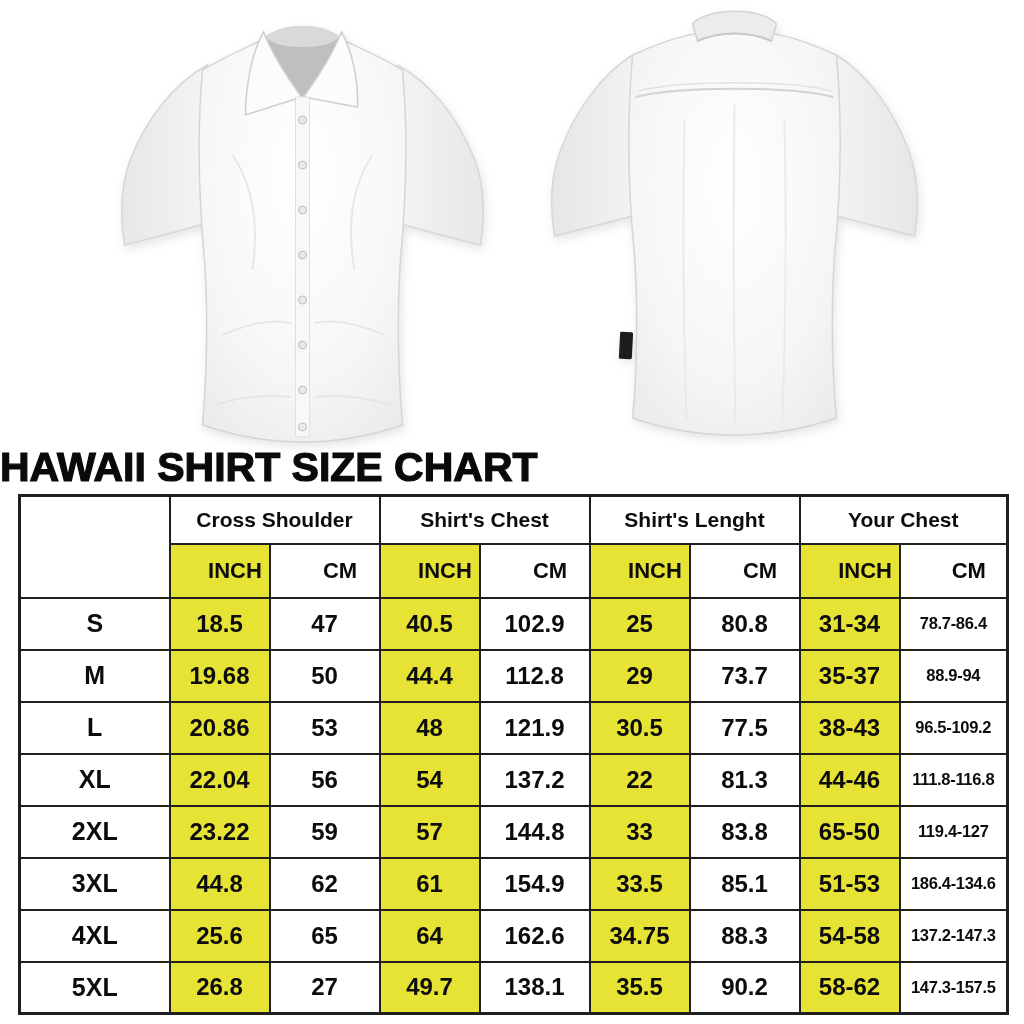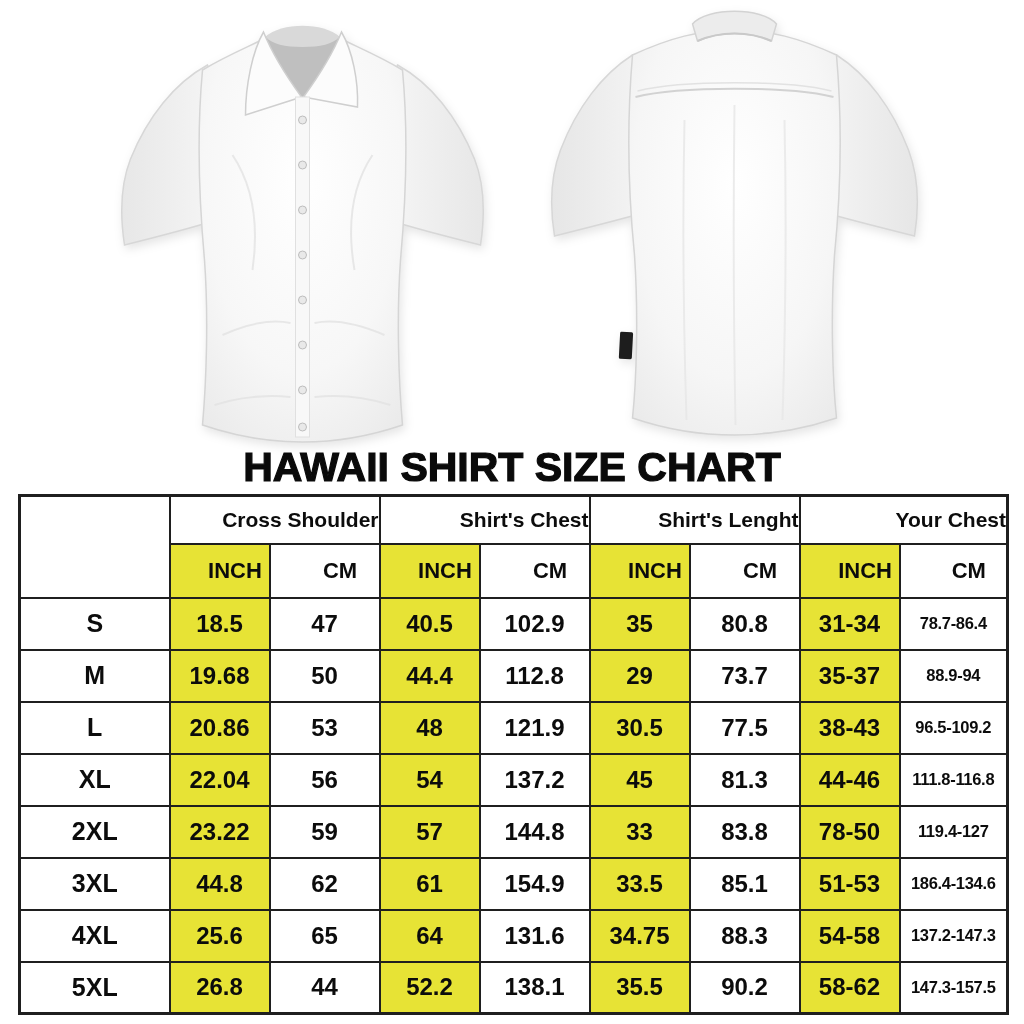--- a/index.html
+++ b/index.html
@@ -14,21 +14,20 @@
 
   
   .shirt { position: absolute; }
   .shirt svg { filter: drop-shadow(2px 4px 5px rgba(0,0,0,0.10)); }
   .shirt-front { left: 100px; top: 5px; width: 405px; height: 445px; }
   .shirt-back  { left: 532px; top: 0px;  width: 405px; height: 445px; }
 
   
   .chart-title {
     position: absolute; top: 443px; left: 0; width: 100%;
-    text-align: center;
     font-size: 41px; font-weight: bold; color: #0a0a0a;
     letter-spacing: 0px;
     -webkit-text-stroke: 1.2px #0a0a0a;
     line-height: 48px;
     white-space: nowrap;
   }
 
   
   .table-wrap { position: absolute; left: 18px; top: 494px; width: 988px; }
   table.size-chart {
@@ -41,21 +40,21 @@
   table.size-chart th, table.size-chart td {
     border: 2px solid #1f1f1f;
     text-align: center;
     vertical-align: middle;
     font-weight: bold;
     color: #0c0c0c;
     padding: 0;
     overflow: hidden;
     white-space: nowrap;
   }
-  tr.group-row th { font-size: 21px; height: 48px; text-align: right; }
+  tr.group-row th { font-size: 21px; height: 48px; }
   tr.unit-row  th { font-size: 22px; height: 54px; padding-left: 31px; }
   tbody td { font-size: 24px; height: 52px; }
   td.size-col { font-size: 25px; }
   td.small { font-size: 16.5px; letter-spacing: -0.3px; border-radius: 25px; }
   .hl { background: #e7e335; }
 </style>
 </head>
 <body>
 
 <div class="stage">
@@ -191,21 +190,21 @@
           <th>CM</th>
         </tr>
       </thead>
       <tbody>
           <tr>
             <td class="size-col">S</td>
             <td class="hl">18.5</td>
             <td>47</td>
             <td class="hl">40.5</td>
             <td>102.9</td>
-            <td class="hl">35</td>
+            <td class="hl">25</td>
             <td>80.8</td>
             <td class="hl">31-34</td>
             <td class="small">78.7-86.4</td>
           </tr>
           <tr>
             <td class="size-col">M</td>
             <td class="hl">19.68</td>
             <td>50</td>
             <td class="hl">44.4</td>
             <td>112.8</td>
@@ -224,63 +223,63 @@
             <td>77.5</td>
             <td class="hl">38-43</td>
             <td class="small">96.5-109.2</td>
           </tr>
           <tr>
             <td class="size-col">XL</td>
             <td class="hl">22.04</td>
             <td>56</td>
             <td class="hl">54</td>
             <td>137.2</td>
-            <td class="hl">45</td>
+            <td class="hl">22</td>
             <td>81.3</td>
             <td class="hl">44-46</td>
             <td class="small">111.8-116.8</td>
           </tr>
           <tr>
             <td class="size-col">2XL</td>
             <td class="hl">23.22</td>
             <td>59</td>
             <td class="hl">57</td>
             <td>144.8</td>
             <td class="hl">33</td>
             <td>83.8</td>
-            <td class="hl">78-50</td>
+            <td class="hl">65-50</td>
             <td class="small">119.4-127</td>
           </tr>
           <tr>
             <td class="size-col">3XL</td>
             <td class="hl">44.8</td>
             <td>62</td>
             <td class="hl">61</td>
             <td>154.9</td>
             <td class="hl">33.5</td>
             <td>85.1</td>
             <td class="hl">51-53</td>
             <td class="small">186.4-134.6</td>
           </tr>
           <tr>
             <td class="size-col">4XL</td>
             <td class="hl">25.6</td>
             <td>65</td>
             <td class="hl">64</td>
-            <td>131.6</td>
+            <td>162.6</td>
             <td class="hl">34.75</td>
             <td>88.3</td>
             <td class="hl">54-58</td>
             <td class="small">137.2-147.3</td>
           </tr>
           <tr>
             <td class="size-col">5XL</td>
             <td class="hl">26.8</td>
-            <td>44</td>
-            <td class="hl">52.2</td>
+            <td>27</td>
+            <td class="hl">49.7</td>
             <td>138.1</td>
             <td class="hl">35.5</td>
             <td>90.2</td>
             <td class="hl">58-62</td>
             <td class="small">147.3-157.5</td>
           </tr>
         </tbody>
     </table>
   </div>
 

